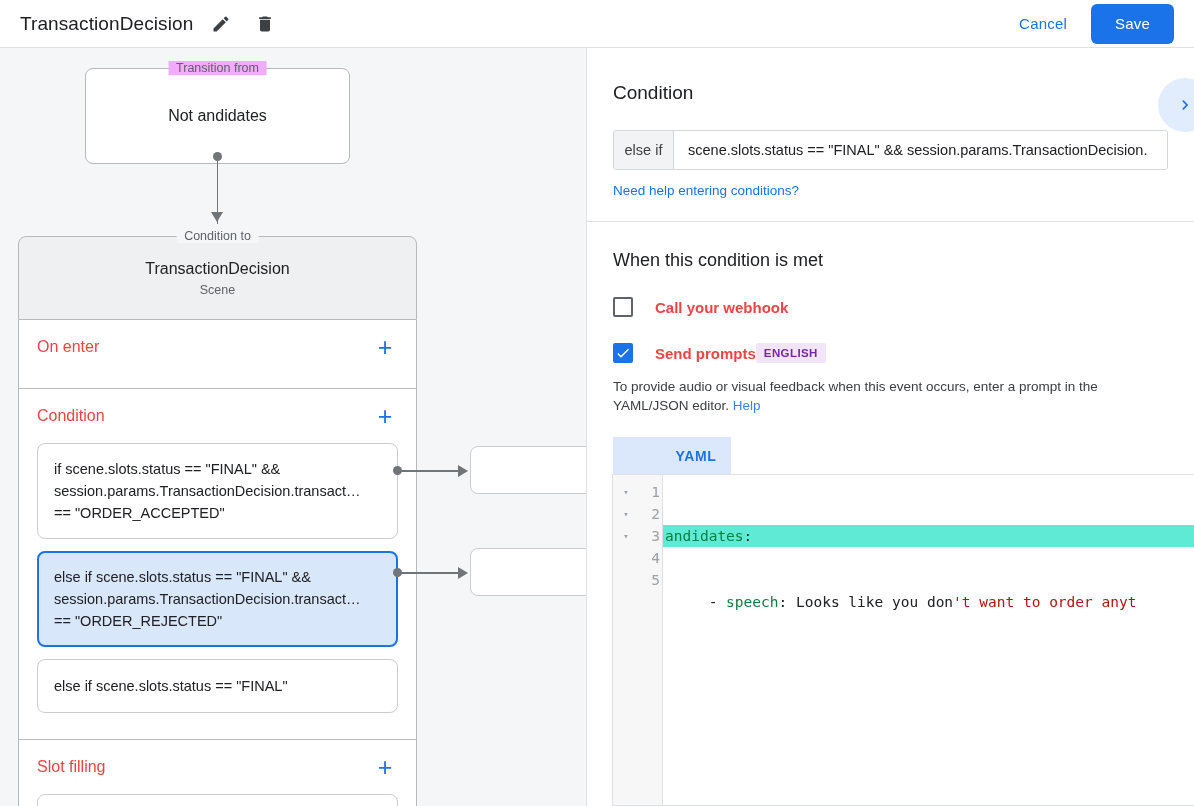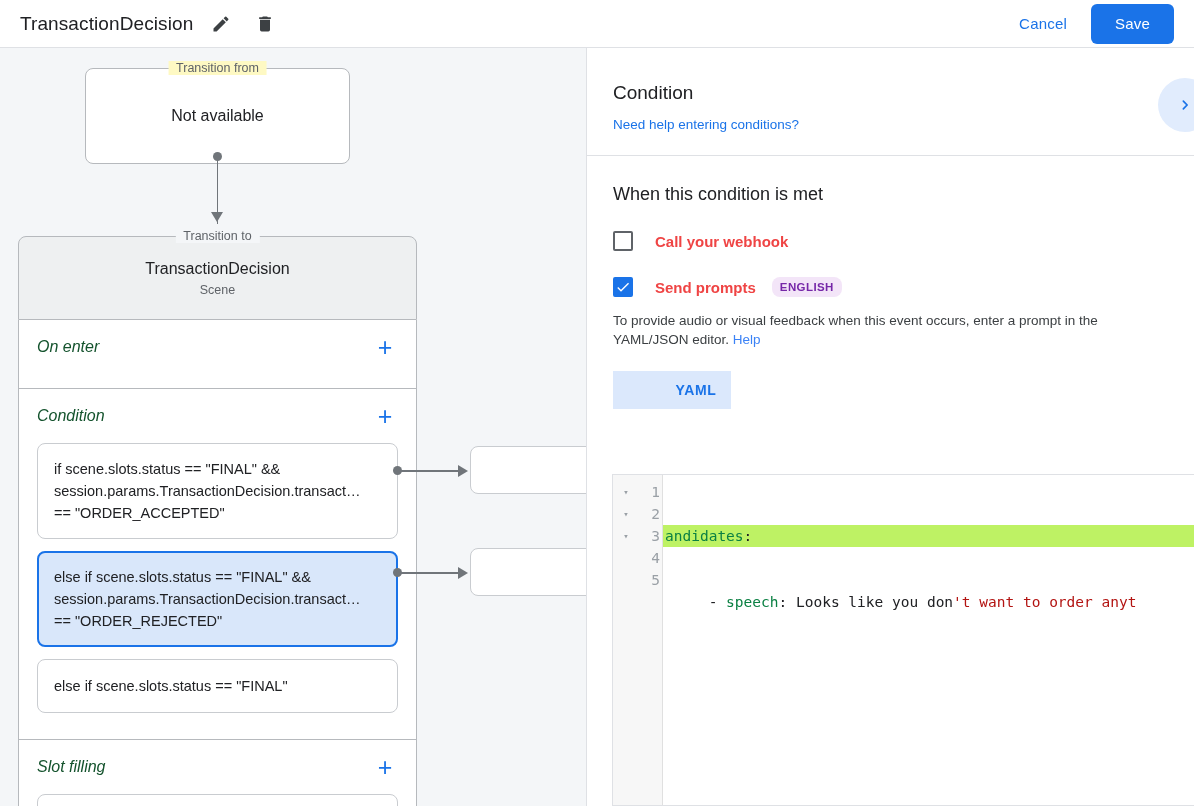--- a/index.html
+++ b/index.html
@@ -69,21 +69,21 @@
   .node-fieldset {
     position: absolute;
     border: 1px solid #b6b9bd;
     border-radius: 8px;
     background: #ffffff;
   }
   .node-legend {
     position: absolute;
     top: -8px; left: 50%;
     transform: translateX(-50%);
-    background: #fef9c3;
+    background: #f0abfc;
     padding: 0 8px;
     font-size: 12.5px;
     color: #5f6368;
     white-space: nowrap;
   }
   .node-body {
     display: flex; flex-direction: column;
     align-items: center; justify-content: center;
     height: 100%;
   }
@@ -142,21 +142,21 @@
     border-top: none;
     background: #ffffff;
     padding: 0 18px 14px 18px;
   }
   .scene-section.last { border-radius: 0 0 8px 8px; }
   .section-head {
     display: flex; align-items: center;
     justify-content: space-between;
     height: 54px;
   }
-  .section-title { font-size: 16px; color: #14532d; font-style: italic; }
+  .section-title { font-size: 16px; color: #ef4444; }
   .plus-btn {
     width: 26px; height: 26px;
     display: flex; align-items: center; justify-content: center;
     color: #1a73e8; font-size: 25px; line-height: 1;
     cursor: pointer; font-weight: 300;
   }
   .cond-card {
     border: 1px solid #c9ccd0;
     border-radius: 8px;
     background: #ffffff;
@@ -264,27 +264,27 @@
     background: #1a73e8;
     border-color: #1a73e8;
     display: flex; align-items: center; justify-content: center;
   }
   .check-label {
     margin-left: 22px;
     font-size: 15px; color: #ef4444;
     font-weight: bold;
   }
   .lang-badge {
-    margin-left: 16px;
+    margin-left: 0;
     background: #f3e5f8;
     color: #7627a8;
     font-size: 11.5px;
     letter-spacing: .4px;
     padding: 4px 8px;
-    border-radius: 8px;
+    border-radius: 2px;
     font-weight: bold;
   }
   .rp-note {
     margin-top: 14px;
     font-size: 13.5px;
     color: #3c4043;
     line-height: 19px;
     max-width: 560px;
   }
   .rp-note a { color: #3b82f6; text-decoration: none; cursor: pointer; }
@@ -341,21 +341,21 @@
   }
   .ln { height: 22px; padding-right: 2px; }
   .code-area {
     flex: 1;
     padding-top: 6px;
     white-space: pre;
     overflow: hidden;
     position: relative;
   }
   .code-line { height: 22px; padding-left: 2px; }
-  .code-line.active { background: #bef264; }
+  .code-line.active { background: #5eead4; }
   .k { color: #0b8043; }  
   .p { color: #202124; }  
   .s { color: #202124; }  
   .r { color: #b31412; }  
 </style>
 </head>
 <body>
 
 <div class="topbar">
   <div class="topbar-title">TransactionDecision</div>
@@ -375,30 +375,30 @@
   <div class="topbar-spacer"></div>
 
   <button class="cancel-btn">Cancel</button>
   <button class="save-btn">Save</button>
 </div>
 
 <div class="canvas">
 
   <div class="node-fieldset" id="node-from">
     <span class="node-legend">Transition from</span>
-    <div class="node-body">Not available</div>
+    <div class="node-body">Not andidates</div>
   </div>
 
   <div class="conn-dot" style="left:213px; top:104px;"></div>
   <div class="conn-line-v" style="left:216.5px; top:108px; height:68px;"></div>
   <div class="conn-arrow-down" style="left:211px; top:164px;"></div>
 
   <div class="scene-stack">
     <div class="scene-head">
-      <span class="node-legend">Transition to</span>
+      <span class="node-legend">Condition to</span>
       <div class="node-body">
         <div class="node-title">TransactionDecision</div>
         <div class="node-sub">Scene</div>
       </div>
     </div>
 
     <div class="scene-section">
       <div class="section-head">
         <span class="section-title">On enter</span>
         <span class="plus-btn">+</span>
@@ -453,20 +453,24 @@
 
   <div class="expand-btn">
     <svg width="20" height="20" viewBox="0 0 24 24">
       <path fill="#1a73e8" d="M9.29 6.71a1 1 0 000 1.41L13.17 12l-3.88 3.88a1 1 0 101.42 1.42l4.58-4.59a1 1 0 000-1.42L10.71 6.7a1 1 0 00-1.42.01z"></path>
     </svg>
   </div>
 
   <div class="rp-section">
     <div class="rp-h1">Condition</div>
 
+    <div class="cond-input-row">
+      <div class="cond-prefix">else if</div>
+      <input class="cond-input" type="text" value="scene.slots.status == &quot;FINAL&quot; &amp;&amp; session.params.TransactionDecision." style="">
+    </div>
 
     <a class="help-link">Need help entering conditions?</a>
   </div>
 
   <div class="rp-divider" style="margin-top:22px;"></div>
 
   <div class="rp-section">
     <div class="rp-h2">When this condition is met</div>
 
     <div class="check-row">

